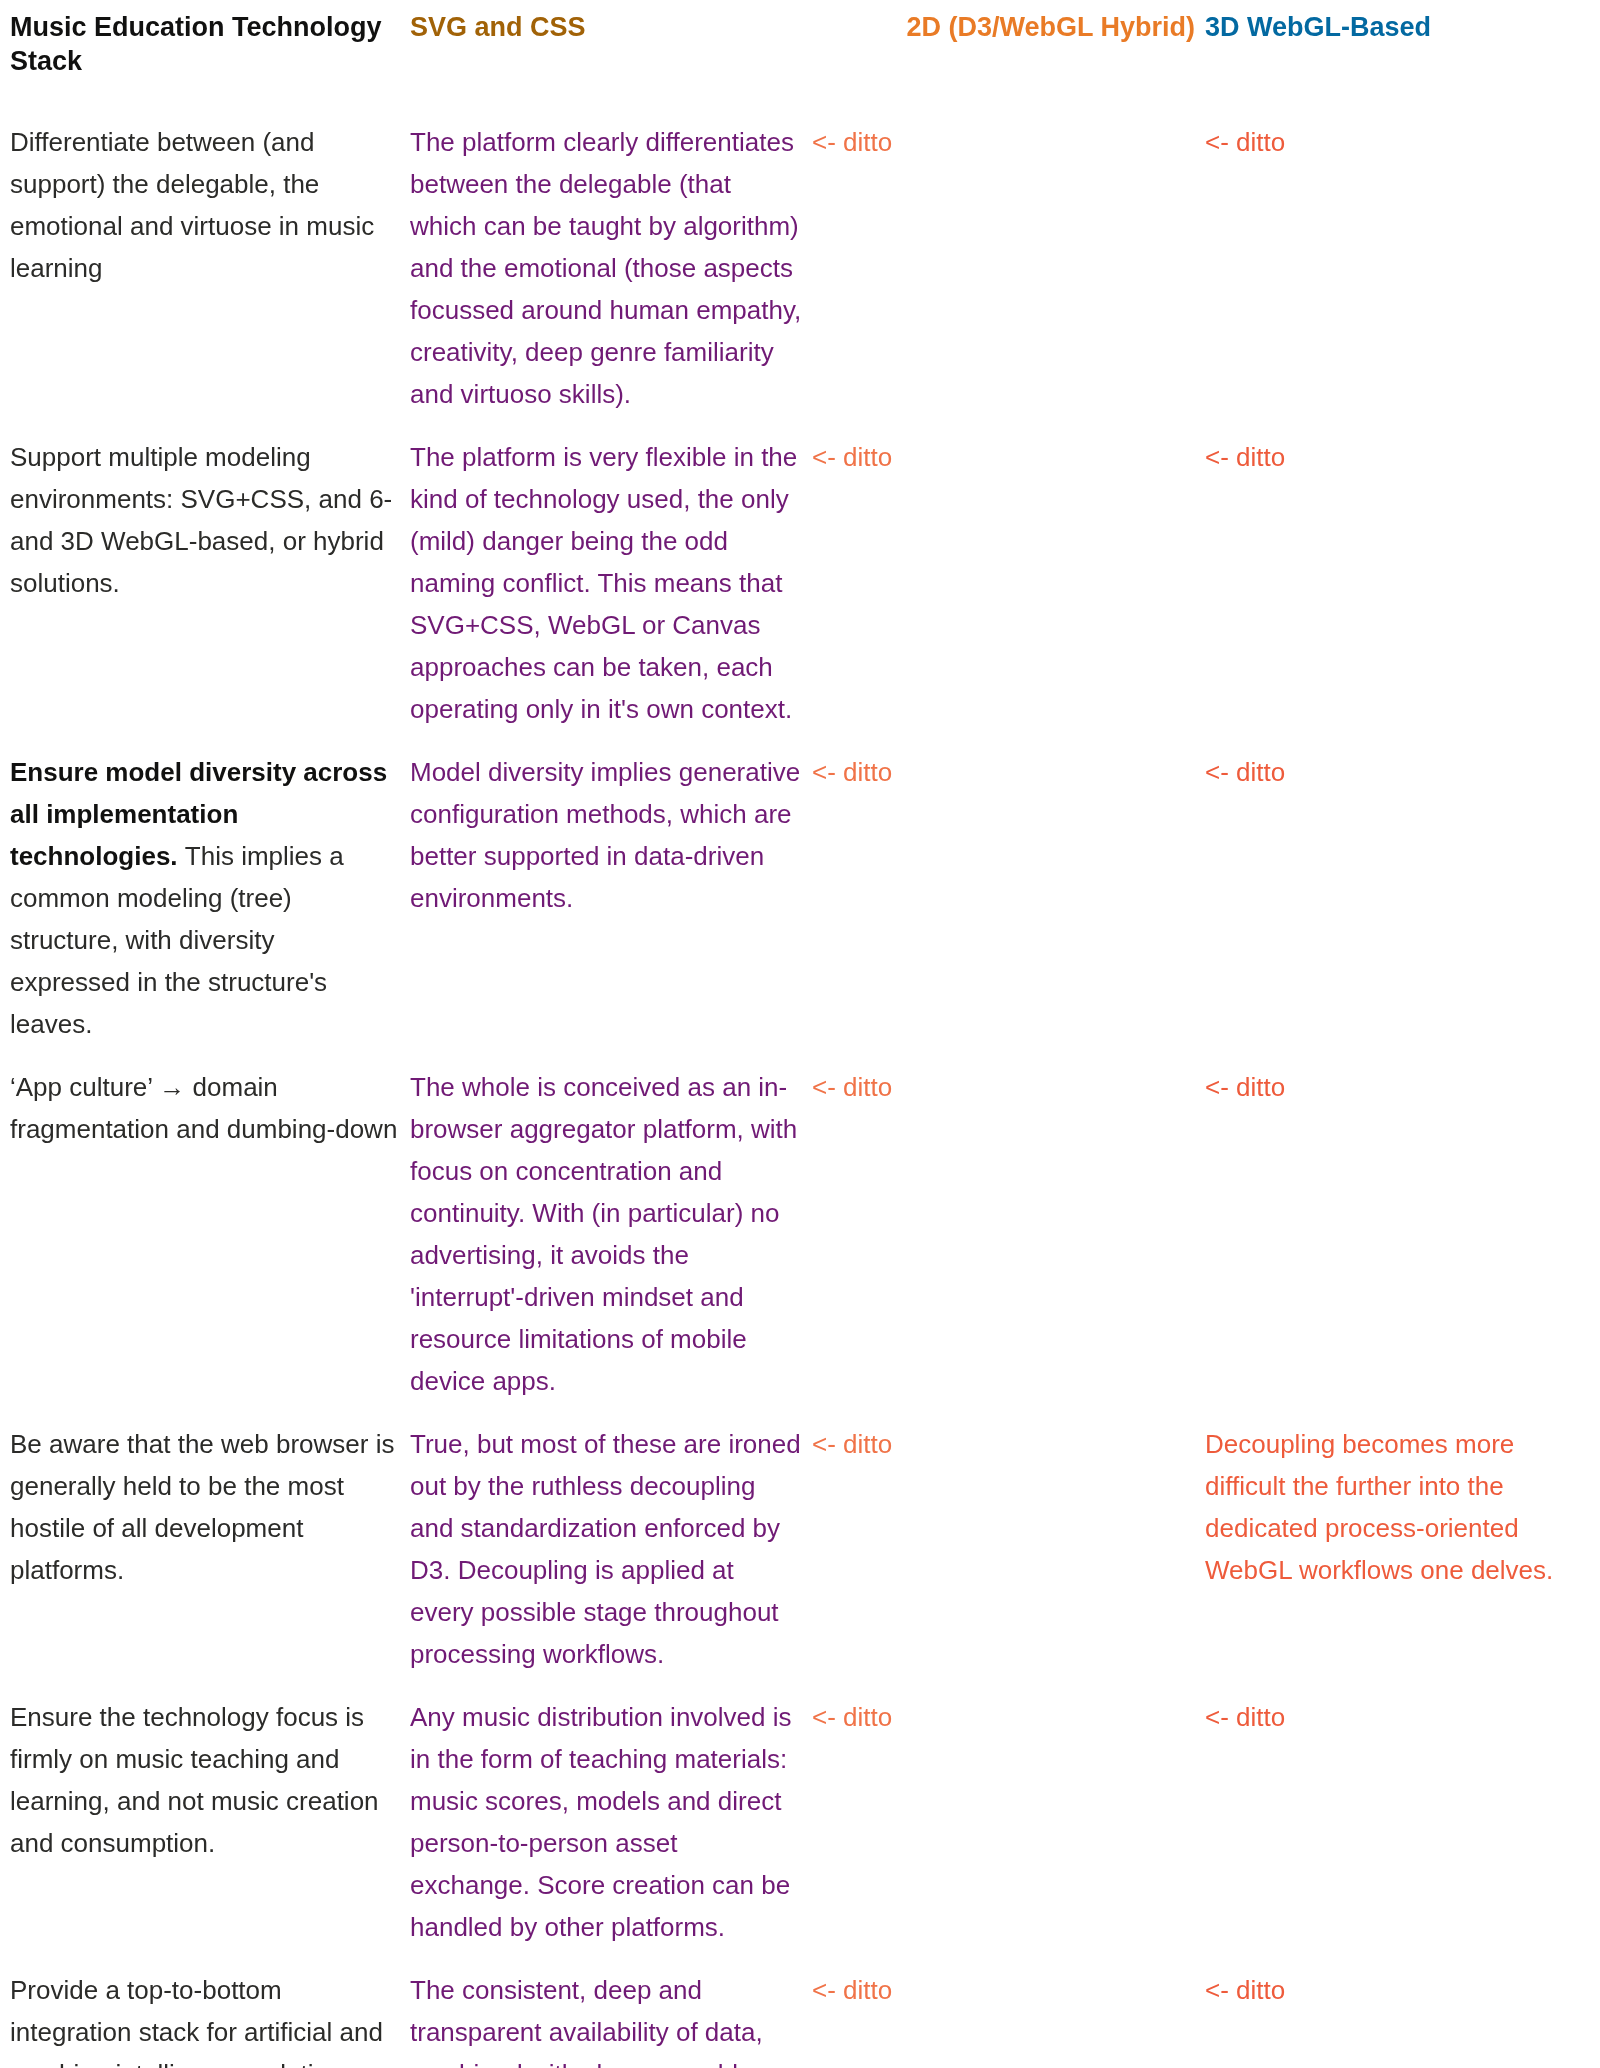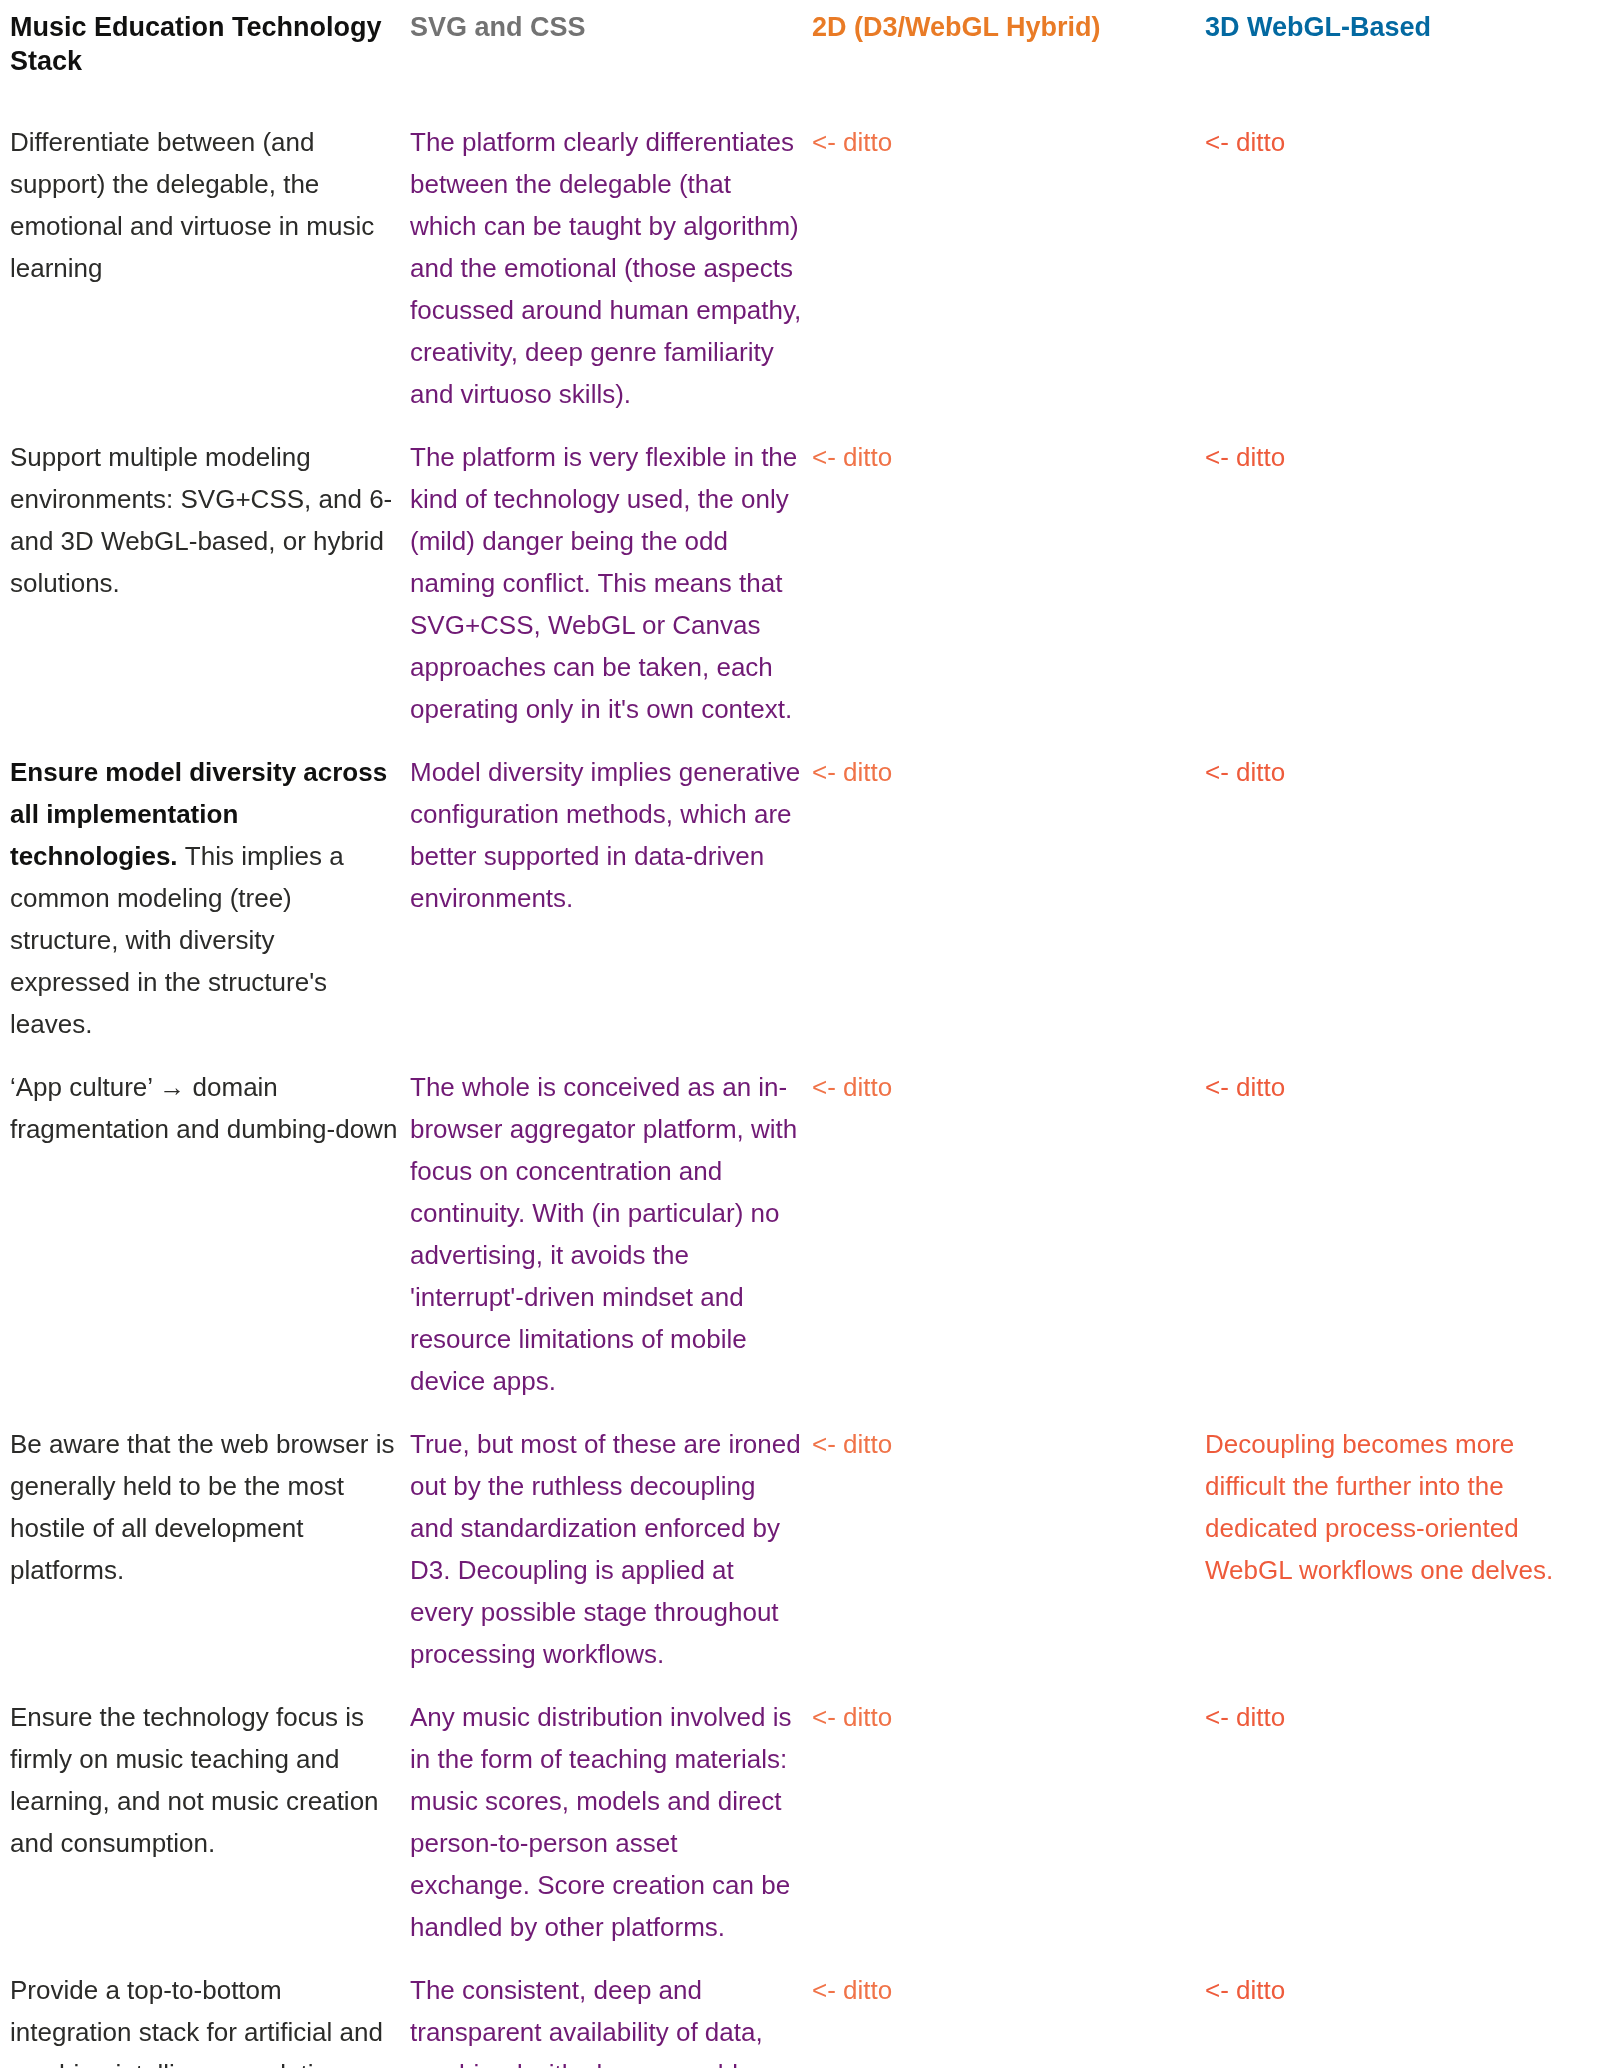--- a/index.html
+++ b/index.html
@@ -28,22 +28,22 @@
     padding-right: 10px;
     letter-spacing: 0px;
   }
   .hdr {
     font-weight: 700;
     font-size: 27px;
     line-height: 34px;
     padding-bottom: 22px;
   }
   .hdr.c1 { color: #111110; }
-  .hdr.c2 { color: #737373; }
-  .hdr.c3 { color: #e97b26; }
+  .hdr.c2 { color: #a16207; }
+  .hdr.c3 { color: #e97b26; text-align: right; }
   .hdr.c4 { color: #0369a1; }
   .c1 { color: #2b2b29; }
   .c2 { color: #701a75; }
   .c3 { color: #f07348; }
   .c4 { color: #ee5b3b; }
   .req .b { font-weight: 700; color: #111110; }
 </style>
 </head>
 <body>
 

